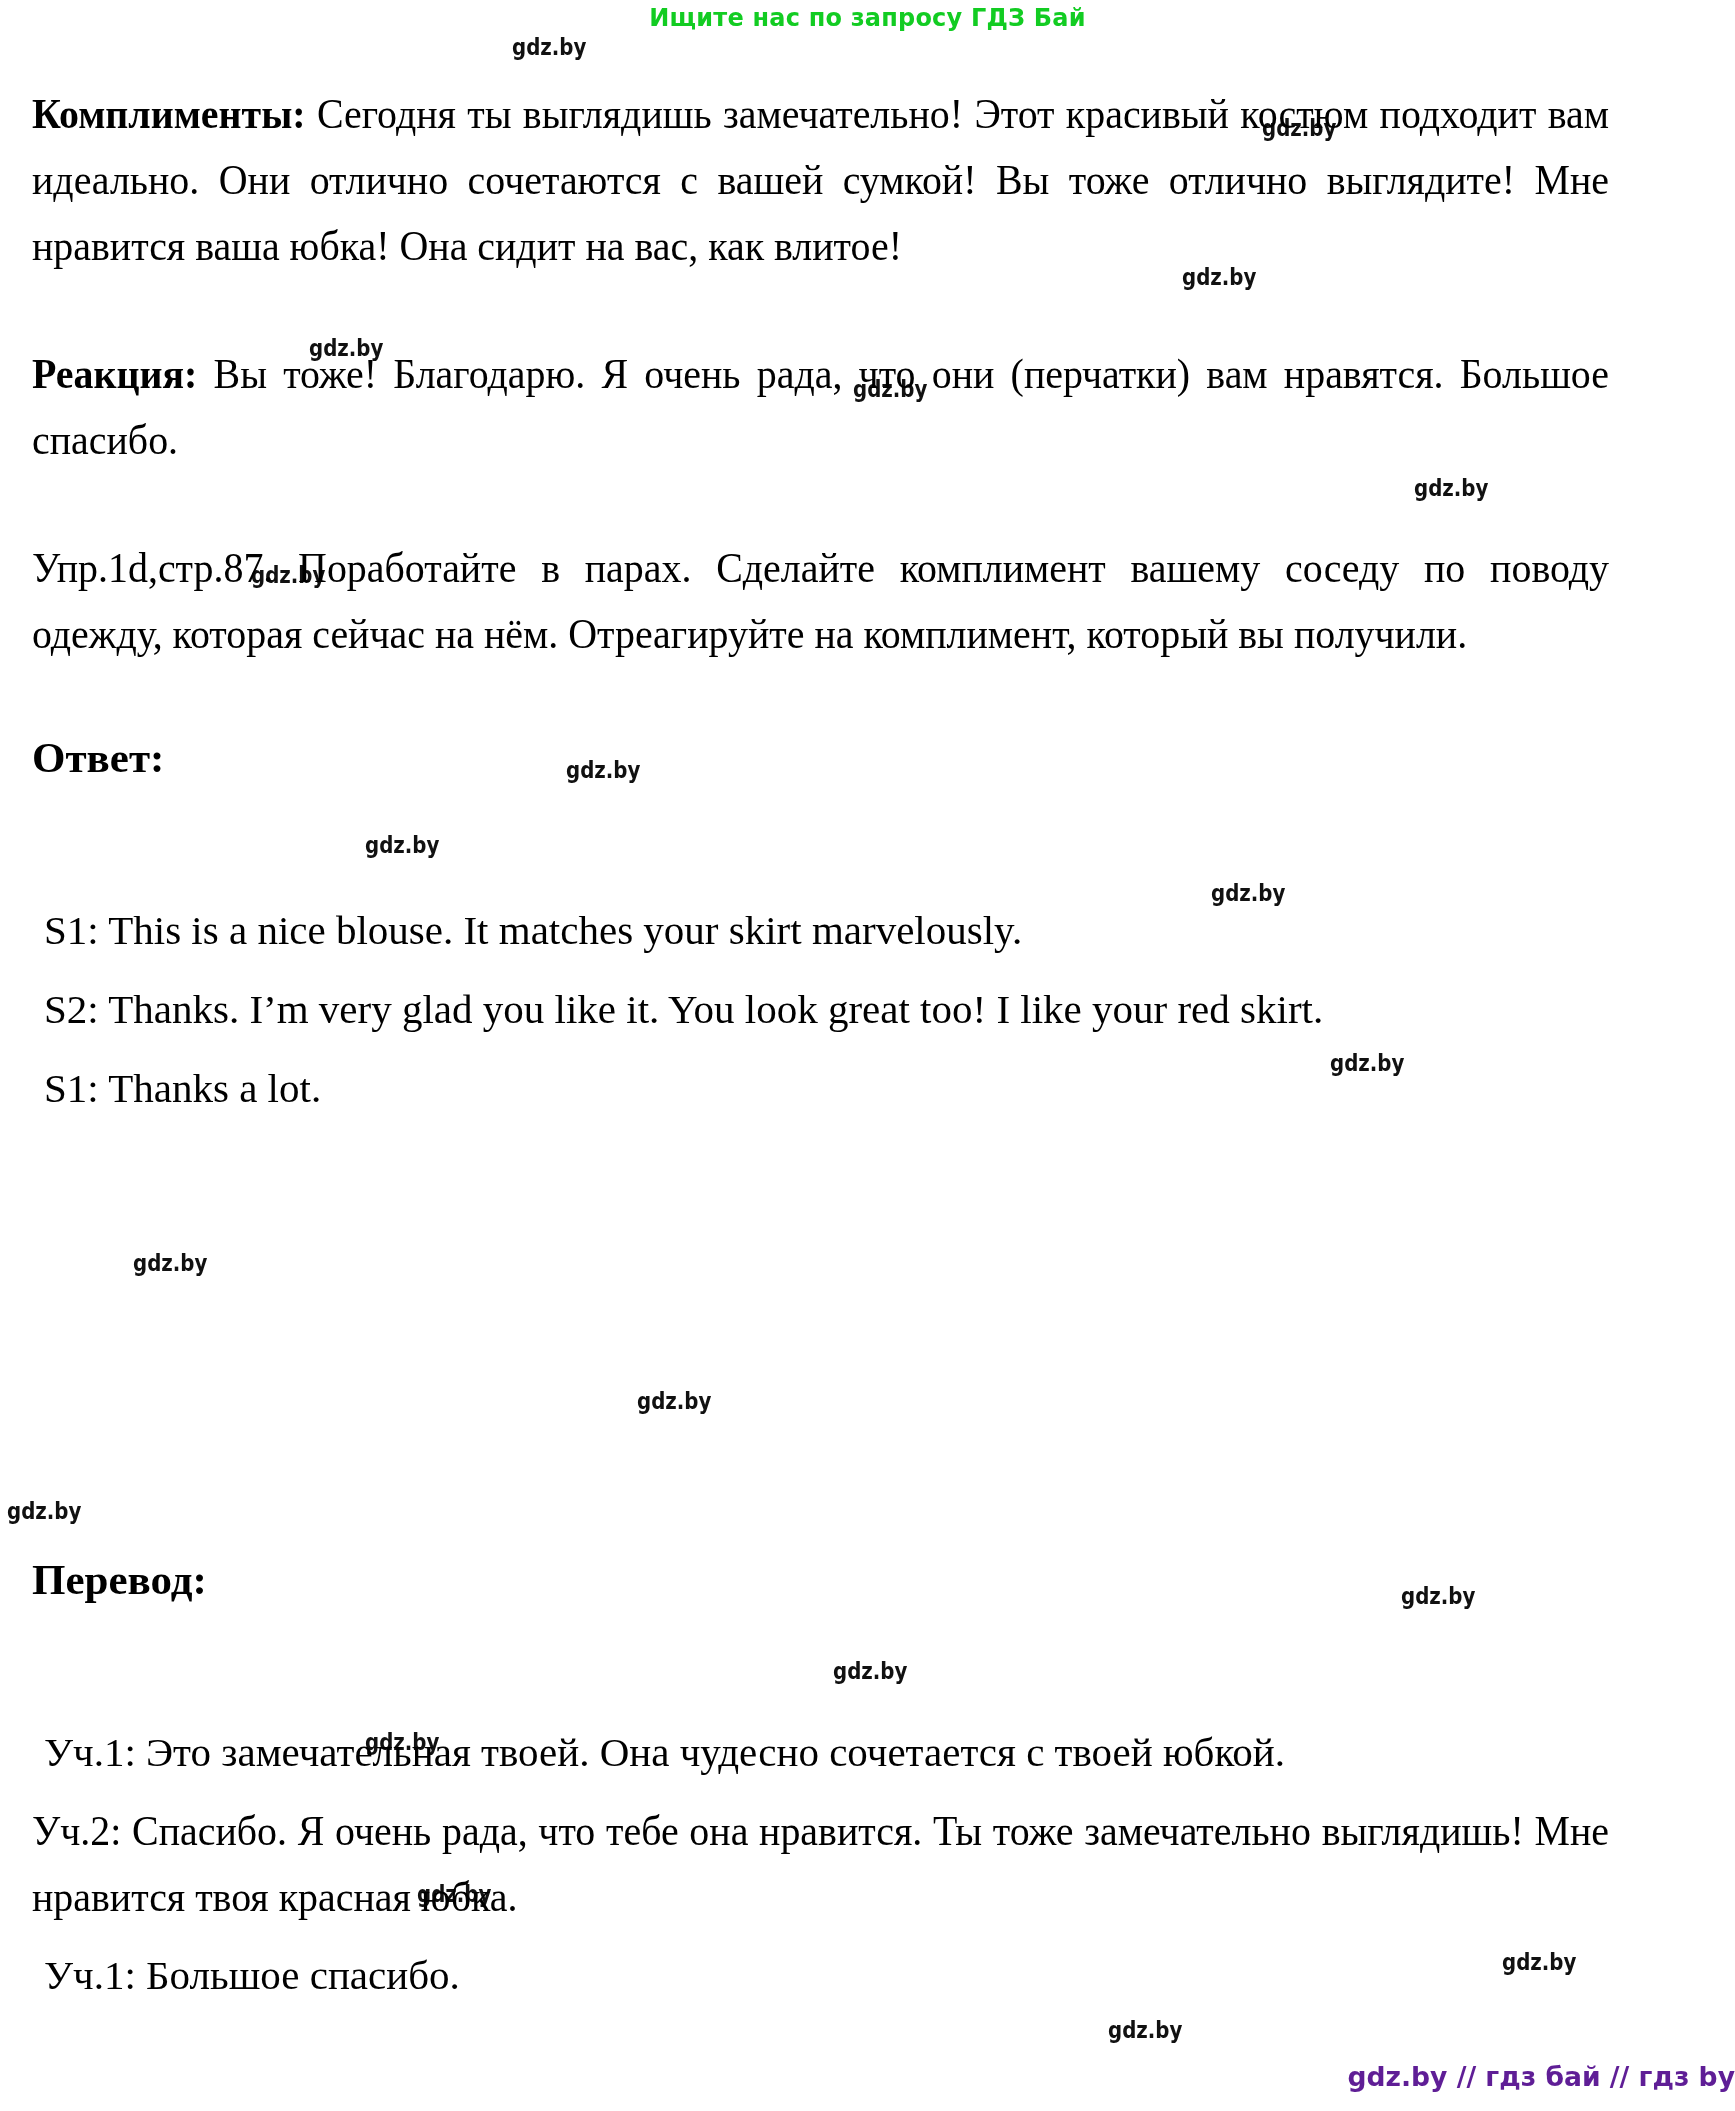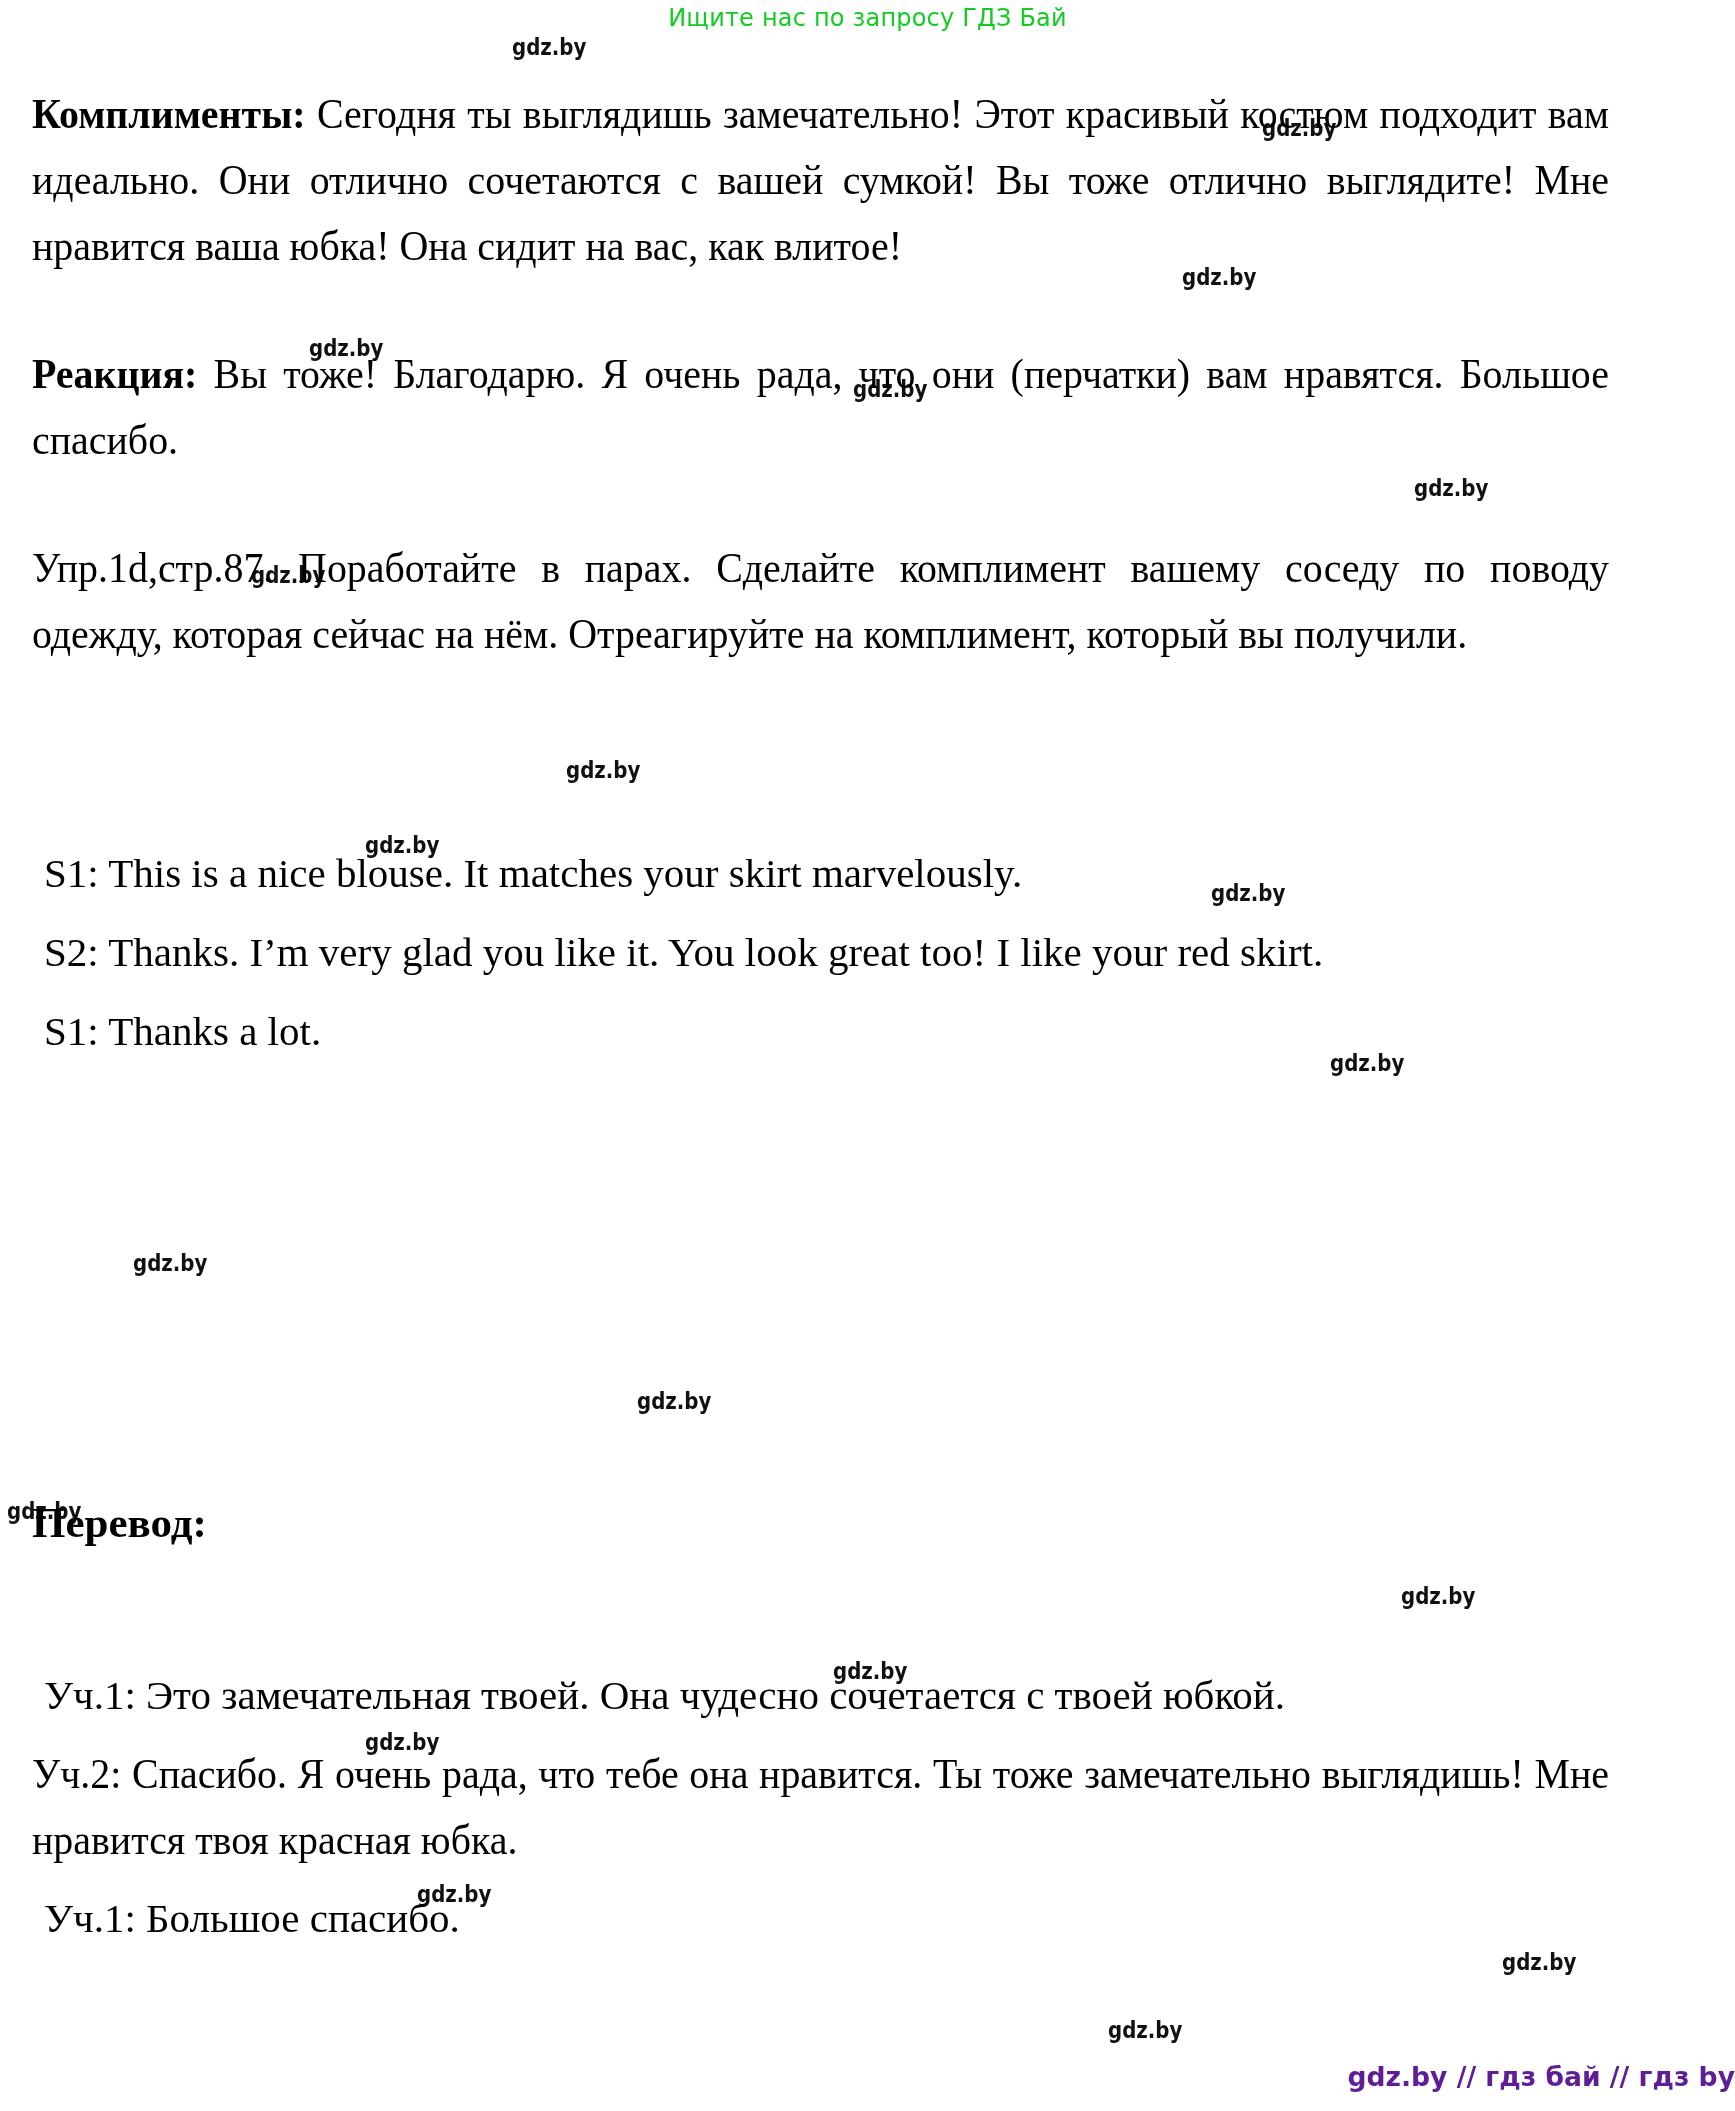--- a/index.html
+++ b/index.html
@@ -22,21 +22,21 @@
 
   
   .promo {
     position: absolute;
     top: 3.5px;
     left: 0;
     width: 1735px;
     text-align: center;
     font-family: "DejaVu Sans", "Liberation Sans", sans-serif;
     font-size: 24px;
-    font-weight: 400;
+    font-weight: 700;
     letter-spacing: 0.2px;
     color: #12cc22;
     white-space: nowrap;
   }
 
   
   .footer {
     position: absolute;
     bottom: 19.5px;
     left: 0;
@@ -138,20 +138,21 @@
     <div class="gap-md"></div>
 
     <p class="para"><span class="lead">Реакция:</span><span> Вы тоже! Благодарю. Я очень рада, что они  (перчатки) вам нравятся. Большое спасибо.</span></p>
 
     <div class="gap-md"></div>
 
     <p class="para">Упр.1d,стр.87. Поработайте в парах. Сделайте комплимент вашему соседу по поводу одежду, которая сейчас на нём. Отреагируйте на комплимент, который вы получили.</p>
 
     <div class="gap-md"></div>
 
+    <h2 class="heading">Ответ:</h2>
 
     <div class="gap-lg"></div>
 
     <p class="dlg-line">S1: This is a nice blouse. It matches your skirt marvelously.</p>
     <p class="dlg-line">S2: Thanks. I’m very glad you like it. You look great too! I like your red skirt.</p>
     <p class="dlg-line">S1: Thanks a lot.</p>
 
     <div class="blank-block"></div>
 
     <h2 class="heading">Перевод:</h2>

